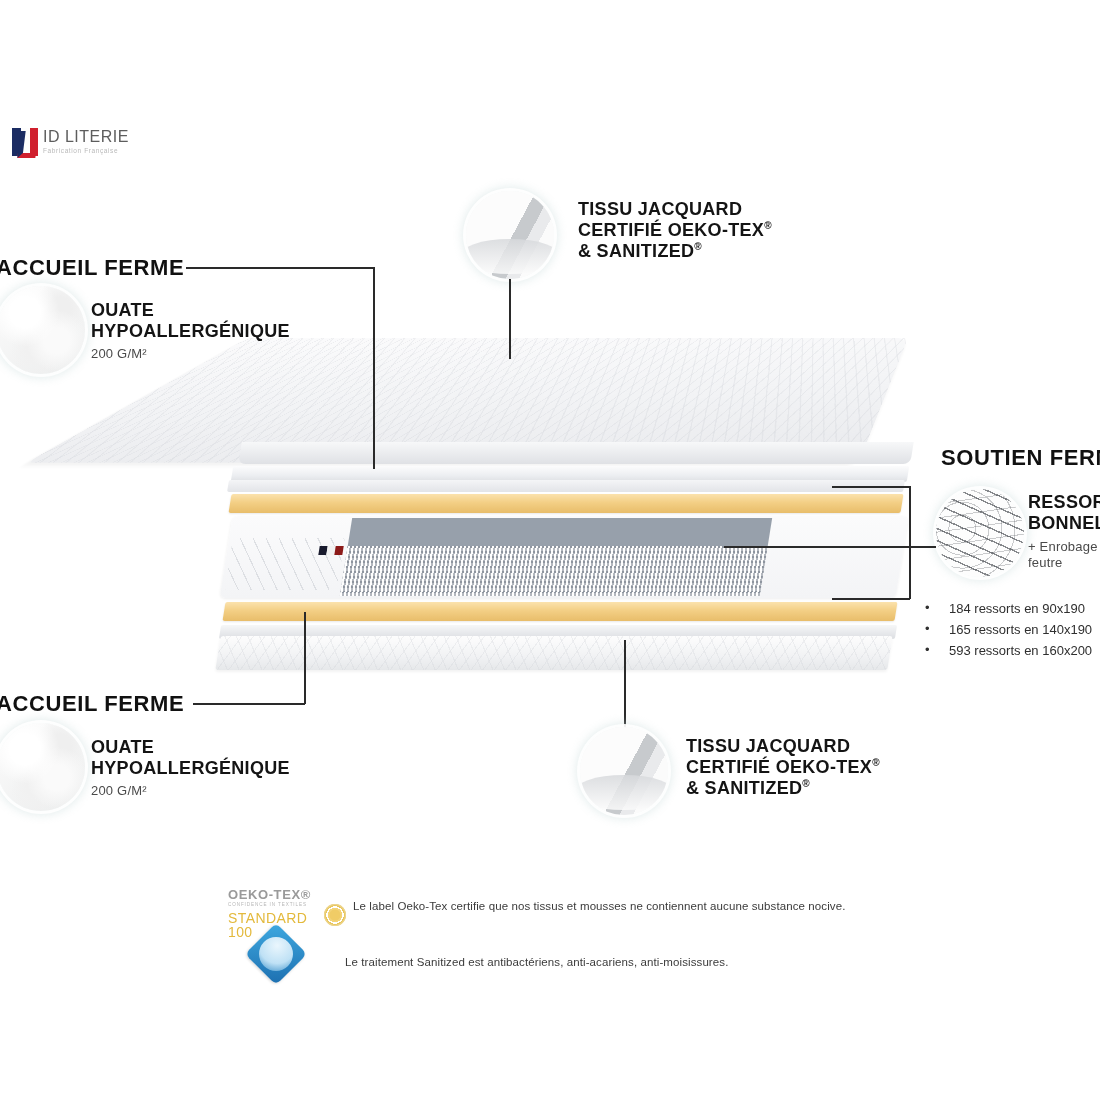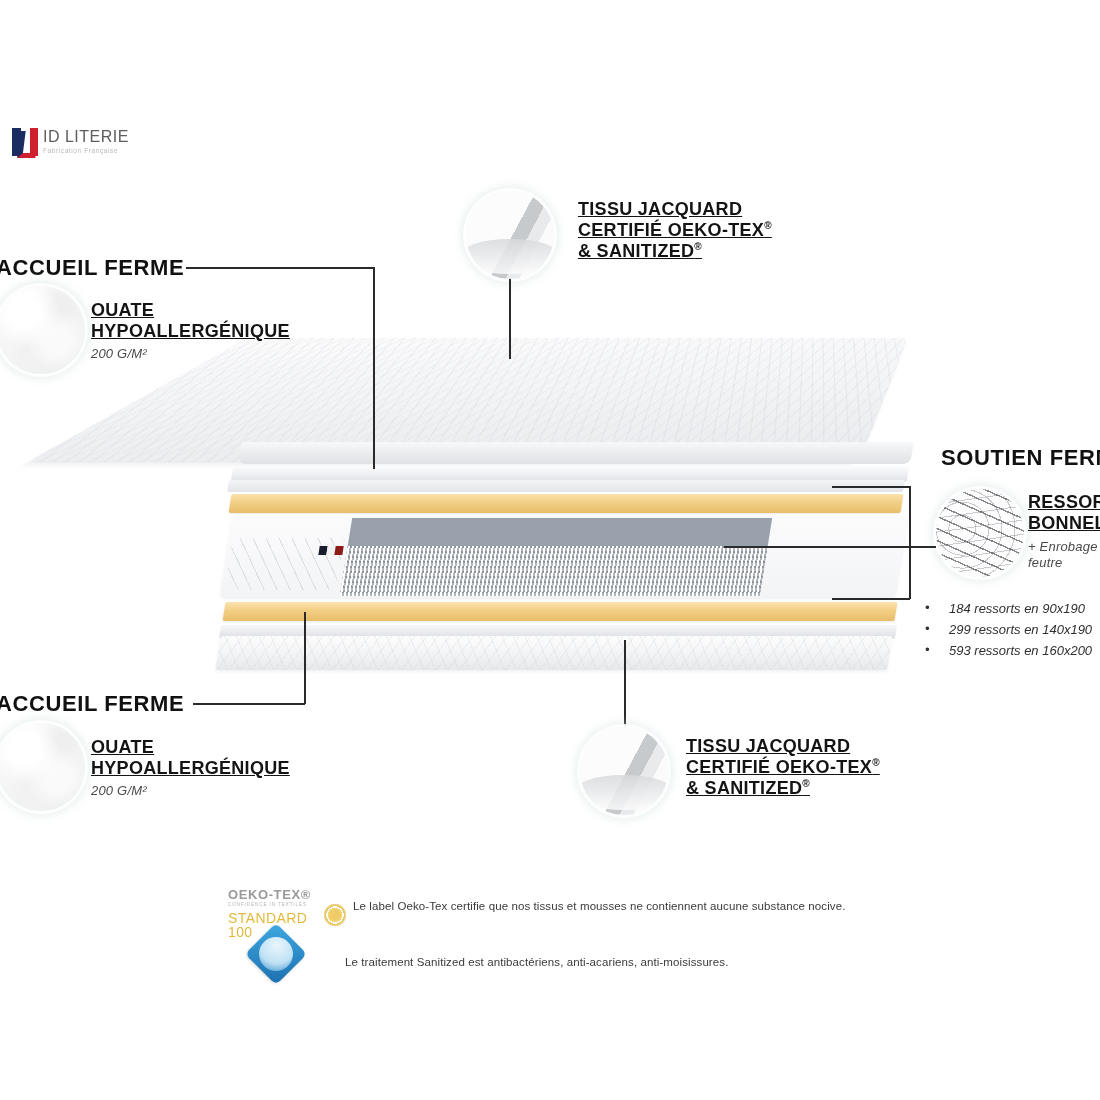--- a/index.html
+++ b/index.html
@@ -160,27 +160,26 @@
   .v-line{width:1.6px;}
 
   
   .head{
     font-weight:700;font-size:22px;letter-spacing:.6px;color:#111;
     white-space:nowrap;
   }
   .sub{
     font-weight:700;font-size:18px;letter-spacing:.3px;line-height:1.16;color:#141414;
     white-space:nowrap;
-    text-decoration:underline;
   }
   .sub sup{font-size:10px;vertical-align:super;}
-  .small{font-size:13px;color:#4a4a4a;font-weight:400;letter-spacing:.2px;line-height:1.25;font-style:italic;}
+  .small{font-size:13px;color:#4a4a4a;font-weight:400;letter-spacing:.2px;line-height:1.25;}
 
   .bullets{position:absolute;left:915px;top:598px;margin:0;padding:0;list-style:none;}
-  .bullets li{font-size:13px;color:#2f2f2f;line-height:1.62;white-space:nowrap;position:relative;padding-left:34px;font-style:italic;}
+  .bullets li{font-size:13px;color:#2f2f2f;line-height:1.62;white-space:nowrap;position:relative;padding-left:34px;}
   .bullets li:before{content:"\2022";position:absolute;left:10px;top:-1px;font-size:13px;color:#2f2f2f;}
 
   
   .footer{position:absolute;left:228px;top:888px;width:620px;}
   .oeko{position:absolute;left:0;top:0;width:105px;}
   .oeko-l1{font-size:13px;font-weight:700;letter-spacing:.6px;color:#9a9a9a;line-height:1;}
   .oeko-l2{font-size:4.6px;letter-spacing:.9px;color:#b6b6b6;margin-top:2px;line-height:1;}
   .oeko-l3{font-size:14px;font-weight:400;letter-spacing:.4px;color:#e3b93c;margin-top:3px;line-height:1;}
   .oeko-sun{position:absolute;left:96px;top:16px;width:22px;height:22px;border-radius:50%;
     background:radial-gradient(circle,#f4d478 0 46%,#ffffff 46% 56%,#e8c65c 56% 100%);
@@ -278,21 +277,21 @@
   <div class="line h-line" style="left:832px;top:486px;width:78px;"></div>
   <div class="line v-line" style="left:909px;top:486px;height:60px;"></div>
 
   <div class="line h-line" style="left:724px;top:546px;width:212px;"></div>
 
   <div class="line h-line" style="left:832px;top:598px;width:78px;"></div>
   <div class="line v-line" style="left:909px;top:546px;height:53px;"></div>
 
   <ul class="bullets">
     <li>184 ressorts en 90x190</li>
-    <li>299 ressorts en 140x190</li>
+    <li>165 ressorts en 140x190</li>
     <li>593 ressorts en 160x200</li>
   </ul>
 
   <div class="head" style="position:absolute;left:-4px;top:691px;">ACCUEIL FERME</div>
   <div class="line h-line" style="left:193px;top:703px;width:112px;"></div>
   <div class="line v-line" style="left:304px;top:612px;height:92px;"></div>
 
   <div class="circle" style="left:-3px;top:723px;width:88px;height:88px;">
     <div class="tex tex-wad"></div>
   </div>

